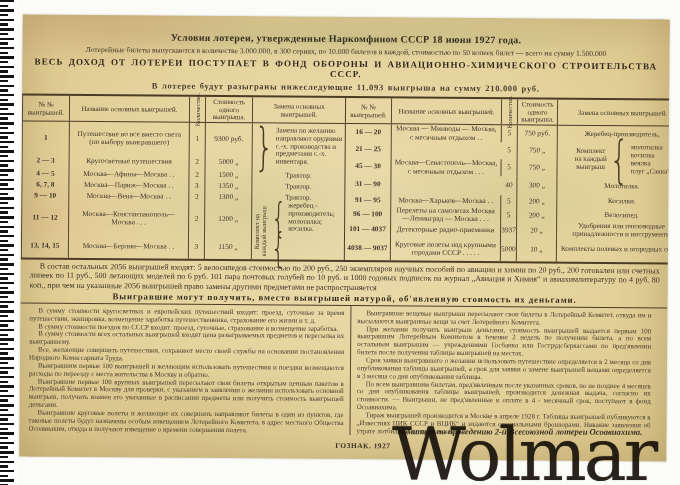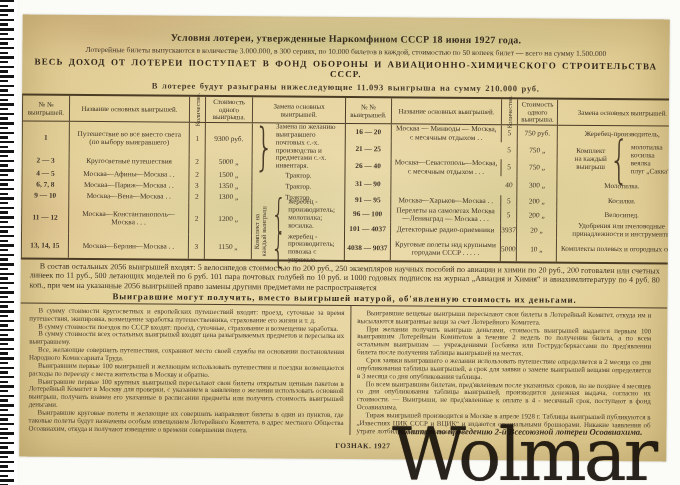--- a/index.html
+++ b/index.html
@@ -107,21 +107,21 @@
           </div>
         <div class="cell hcell" style="grid-row:1;grid-column:4">Стоимость одного выигрыша.</div>
         <div class="cell hcell c5" style="grid-row:1;grid-column:5">Замена основных выигрышей.</div>
 
         <div class="cell num" style="grid-row:2;grid-column:1">1</div>
         <div class="cell" style="grid-row:2;grid-column:2">Путешествие во все вместо света (по выбору выигравшего)</div>
         <div class="cell" style="grid-row:2;grid-column:3">1</div>
         <div class="cell" style="grid-row:2;grid-column:4">9300 руб.</div>
         <div class="cell c5 repl grp" style="grid-row:2/4;grid-column:5">
           <span class="brace" style="font-size:30px">}</span>
-          <span class="txt">Замена по желанию выигравшего почтовых с.-х. производства и предметами с.-х. инвентаря.</span>
+          <span class="txt">Замена по желанию направляют орудиями с.-х. производства и предметами с.-х. инвентаря.</span>
         </div>
 
         <div class="cell num" style="grid-row:3;grid-column:1">2 — 3</div>
         <div class="cell" style="grid-row:3;grid-column:2">Кругосветные путешествия</div>
         <div class="cell" style="grid-row:3;grid-column:3">2</div>
         <div class="cell" style="grid-row:3;grid-column:4">5000 „</div>
 
         <div class="cell num" style="grid-row:4;grid-column:1">4 — 5</div>
         <div class="cell" style="grid-row:4;grid-column:2">Москва—Афины—Москва . .</div>
         <div class="cell" style="grid-row:4;grid-column:3">2</div>
@@ -146,21 +146,20 @@
         <div class="cell" style="grid-row:7;grid-column:4">1200 „</div>
         <div class="cell c5 repl grp" style="grid-row:7/9;grid-column:5;gap:3px">
           <span class="vlabel">Комплект на каждый выигрыш</span>
           <span class="stack">
             <span class="grp">
                 <span class="brace" style="font-size:24px">{</span>
                 <span class="txt">жеребец - производитель; молотилка; косилка.</span>
               </span>
             <span class="grp">
                 <span class="brace" style="font-size:24px">{</span>
-                <span class="txt">жеребец - производитель; повозка с упряжью.</span>
               </span>
           </span>
         </div>
 
         <div class="cell num" style="grid-row:8;grid-column:1">13, 14, 15</div>
         <div class="cell" style="grid-row:8;grid-column:2">Москва—Берлин—Москва . .</div>
         <div class="cell" style="grid-row:8;grid-column:3">3</div>
         <div class="cell" style="grid-row:8;grid-column:4">1150 „</div>
       </div>
 
@@ -184,21 +183,21 @@
         <div class="cell" style="grid-row:3;grid-column:4">750 „</div>
         <div class="cell c5 repl grp" style="grid-row:3/5;grid-column:5;gap:2px">
           <span class="txt" style="width:34px;text-align:center">Комплект на каждый выигрыш</span>
           <span class="brace" style="font-size:30px">{</span>
           <span class="txt pre">молотилка
 косилка
 веялка
 плуг „Сакка“</span>
         </div>
 
-        <div class="cell num" style="grid-row:4;grid-column:1">26 — 40</div>
+        <div class="cell num" style="grid-row:4;grid-column:1">45 — 30</div>
         <div class="cell" style="grid-row:4;grid-column:2">Москва—Севастополь—Москва, с месячным отдыхом . . .</div>
         <div class="cell" style="grid-row:4;grid-column:3">5</div>
         <div class="cell" style="grid-row:4;grid-column:4">750 „</div>
 
         <div class="cell num" style="grid-row:5;grid-column:1">31 — 90</div>
         <div class="cell" style="grid-row:5;grid-column:3">40</div>
         <div class="cell" style="grid-row:5;grid-column:4">300 „</div>
         <div class="cell c5 repl" style="grid-row:5;grid-column:5">Молотилка.</div>
 
         <div class="cell num" style="grid-row:6;grid-column:1">91 — 95</div>

